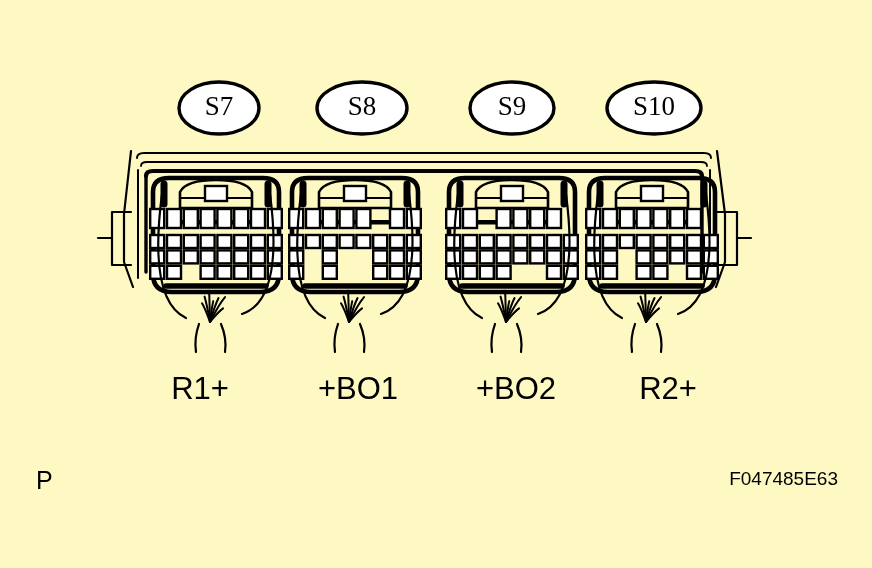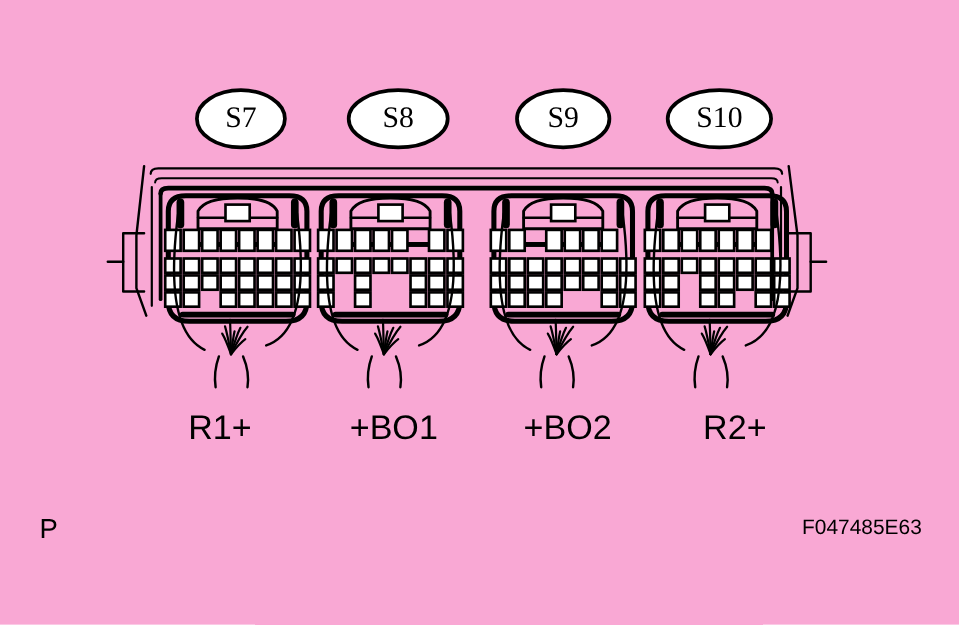--- a/index.html
+++ b/index.html
@@ -8,21 +8,21 @@
     background: #ffffff;
   }
   body {
     font-family: "Liberation Sans", sans-serif;
     color: #000000;
   }
   #figure-root {
     position: relative;
     width: 872px;
     height: 568px;
-    background: #f9a8d4;
+    background: #fef9c3;
     overflow: hidden;
   }
   #diagram-svg {
     position: absolute;
     left: 0;
     top: 0;
     width: 872px;
     height: 568px;
   }
   .callout-text {

